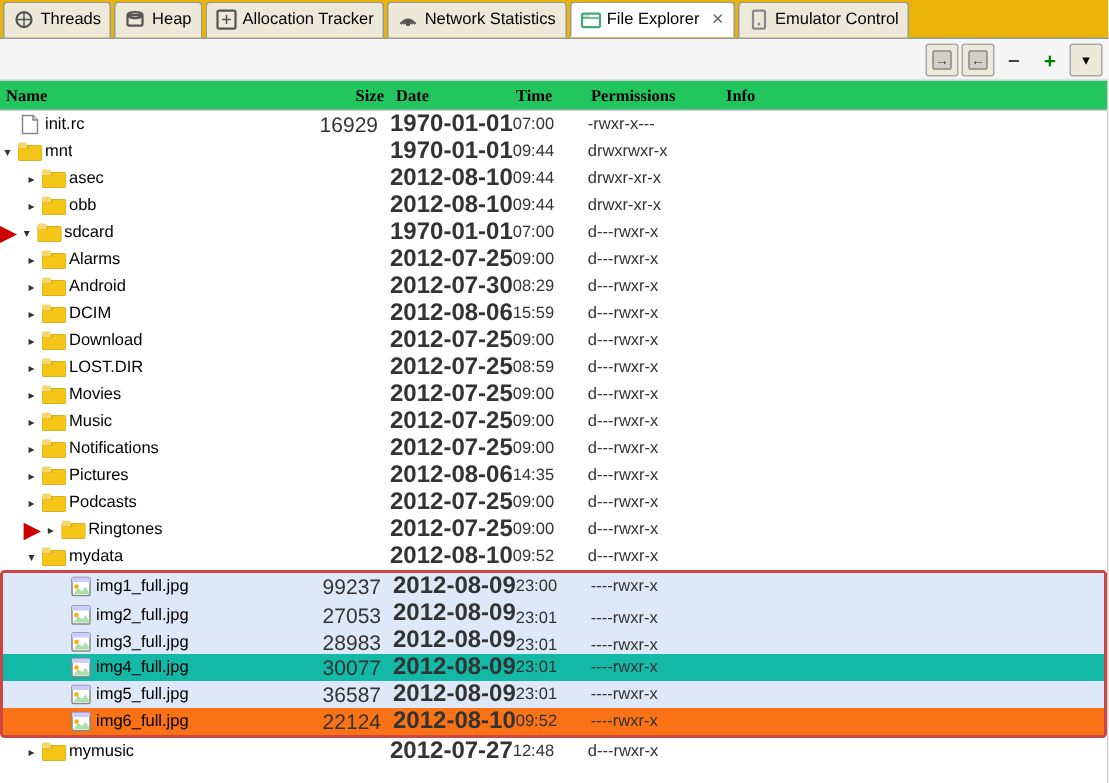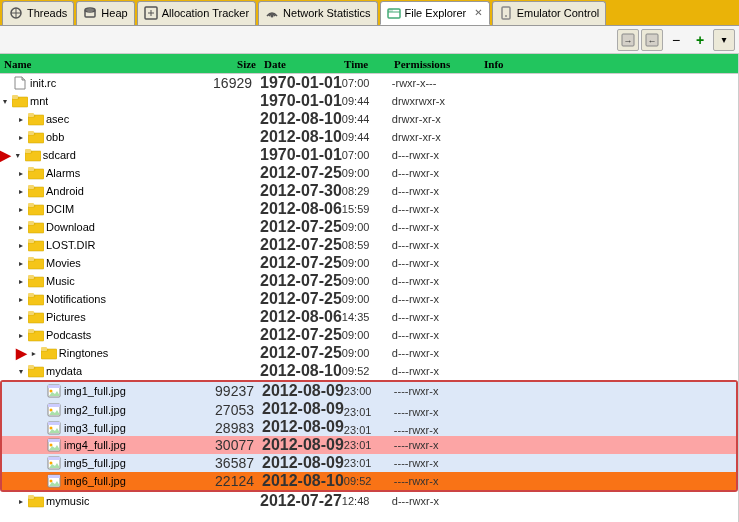--- a/index.html
+++ b/index.html
@@ -645,21 +645,21 @@
     </svg>
             </span>
             <span class="row-label">img3_full.jpg</span>
           </div>
           <div class="row-size">28983</div>
           <div class="row-date">2012-08-09</div>
           <div class="row-time">23:01</div>
           <div class="row-perms">----rwxr-x</div>
           <div class="row-info"></div>
         </div>
-        <div class="tree-row" style="background: #fca5a5;">
+        <div class="tree-row" style="background: #14b8a6;">
           <div class="row-name">
             <span class="indent" style="width: 32px;"></span>
             <span class="expand-placeholder"></span>
             <span class="file-icon">
               <svg width="14" height="14" viewBox="0 0 14 14">
       <rect x="1" y="1" width="12" height="12" rx="1" fill="white" stroke="#888" stroke-width="1"></rect>
       <rect x="1" y="1" width="12" height="3" rx="0" fill="#ccccff"></rect>
       <circle cx="4" cy="7" r="1.5" fill="#ffaa00"></circle>
       <path d="M2 12 L5 8 L8 10 L10 7 L13 12 Z" fill="#aae0aa"></path>
     </svg>

